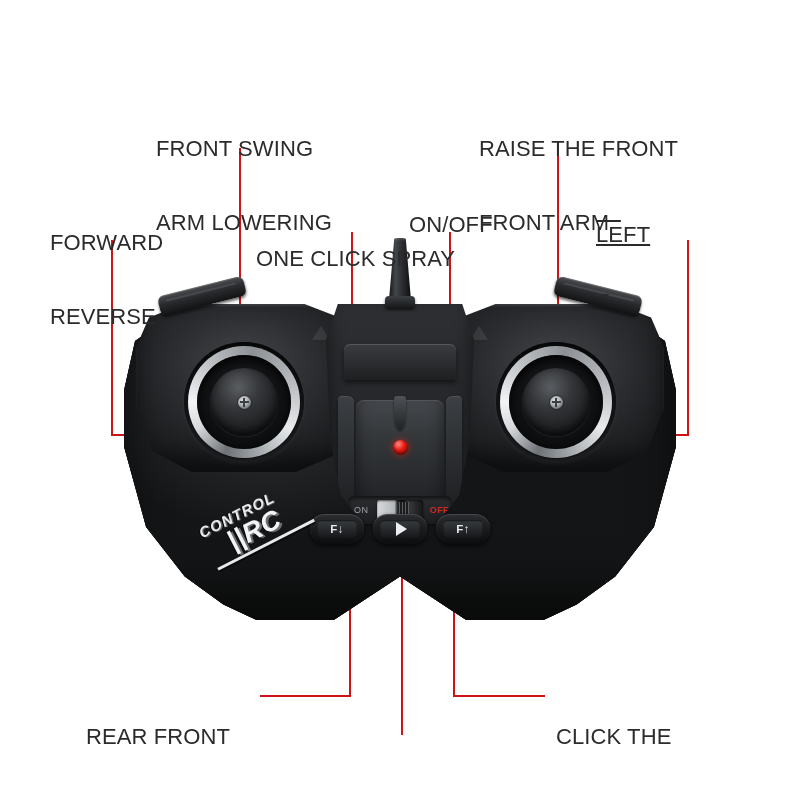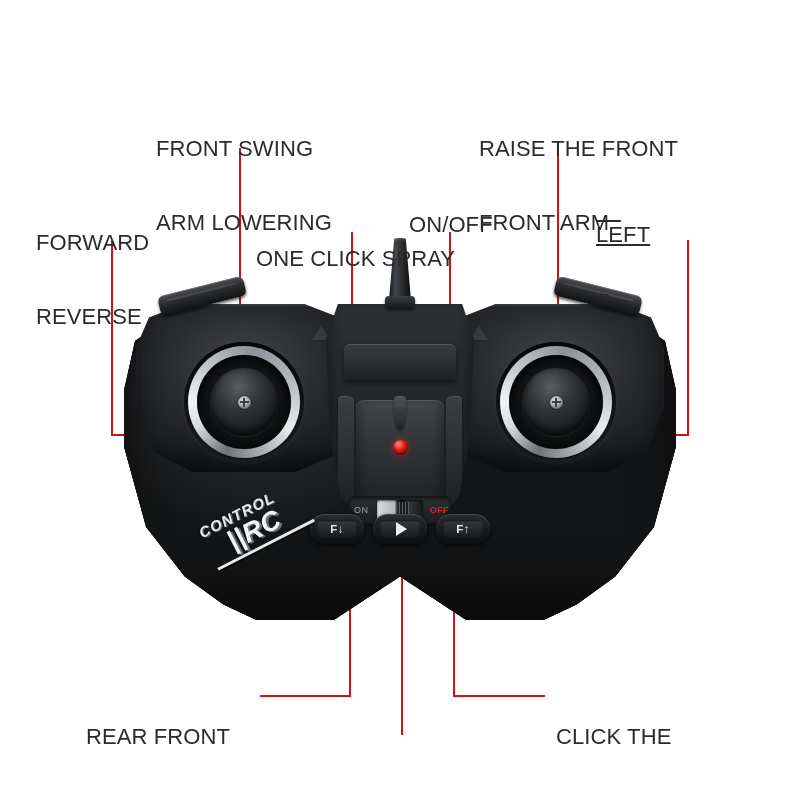--- a/index.html
+++ b/index.html
@@ -568,21 +568,21 @@
   <div class="callout" style="left:156px; top:88px;">
     <div>FRONT SWING</div>
     <div>ARM LOWERING</div>
   </div>
 
   <div class="callout" style="left:479px; top:88px;">
     <div>RAISE THE FRONT</div>
     <div>FRONT ARM</div>
   </div>
 
-  <div class="callout" style="left:36px; top:182px;">
+  <div class="callout" style="left:50px; top:182px;">
     <div>FORWARD</div>
     <div>REVERSE</div>
   </div>
 
   <div class="callout" style="left:409px; top:164px;">
     <div>ON/OFF</div>
   </div>
 
   <div class="callout" style="left:256px; top:198px;">
     <div>ONE CLICK SPRAY</div>

